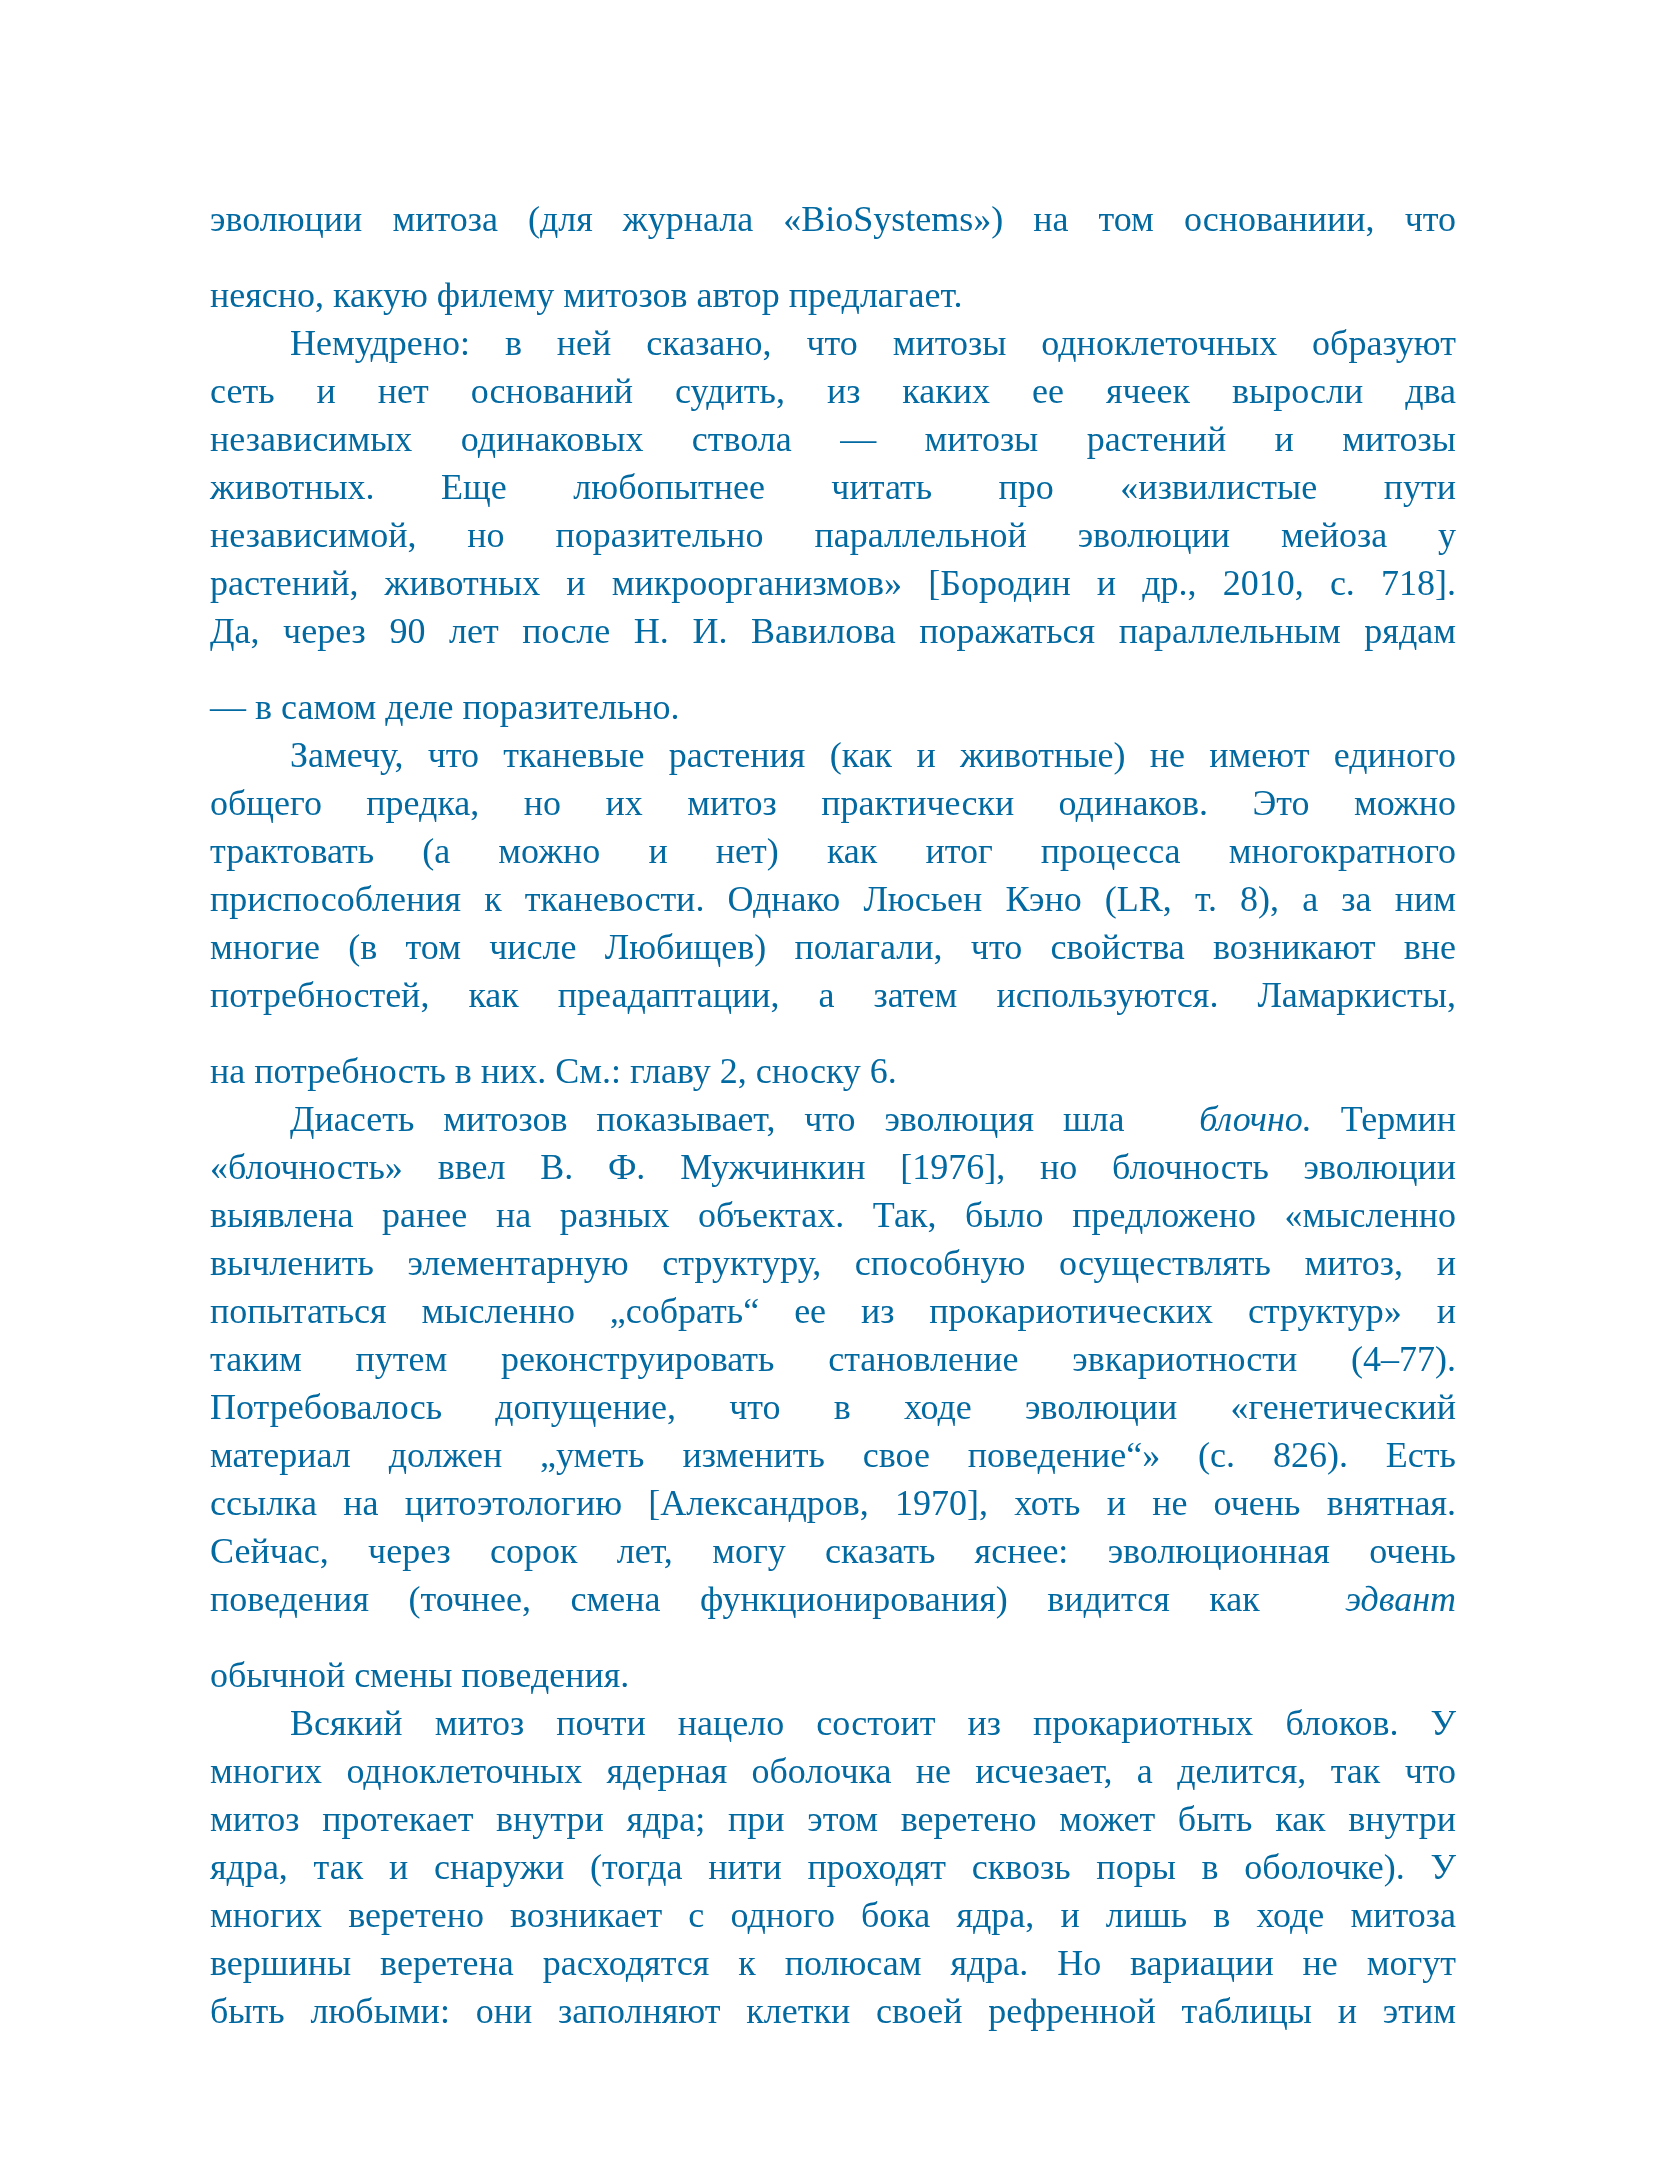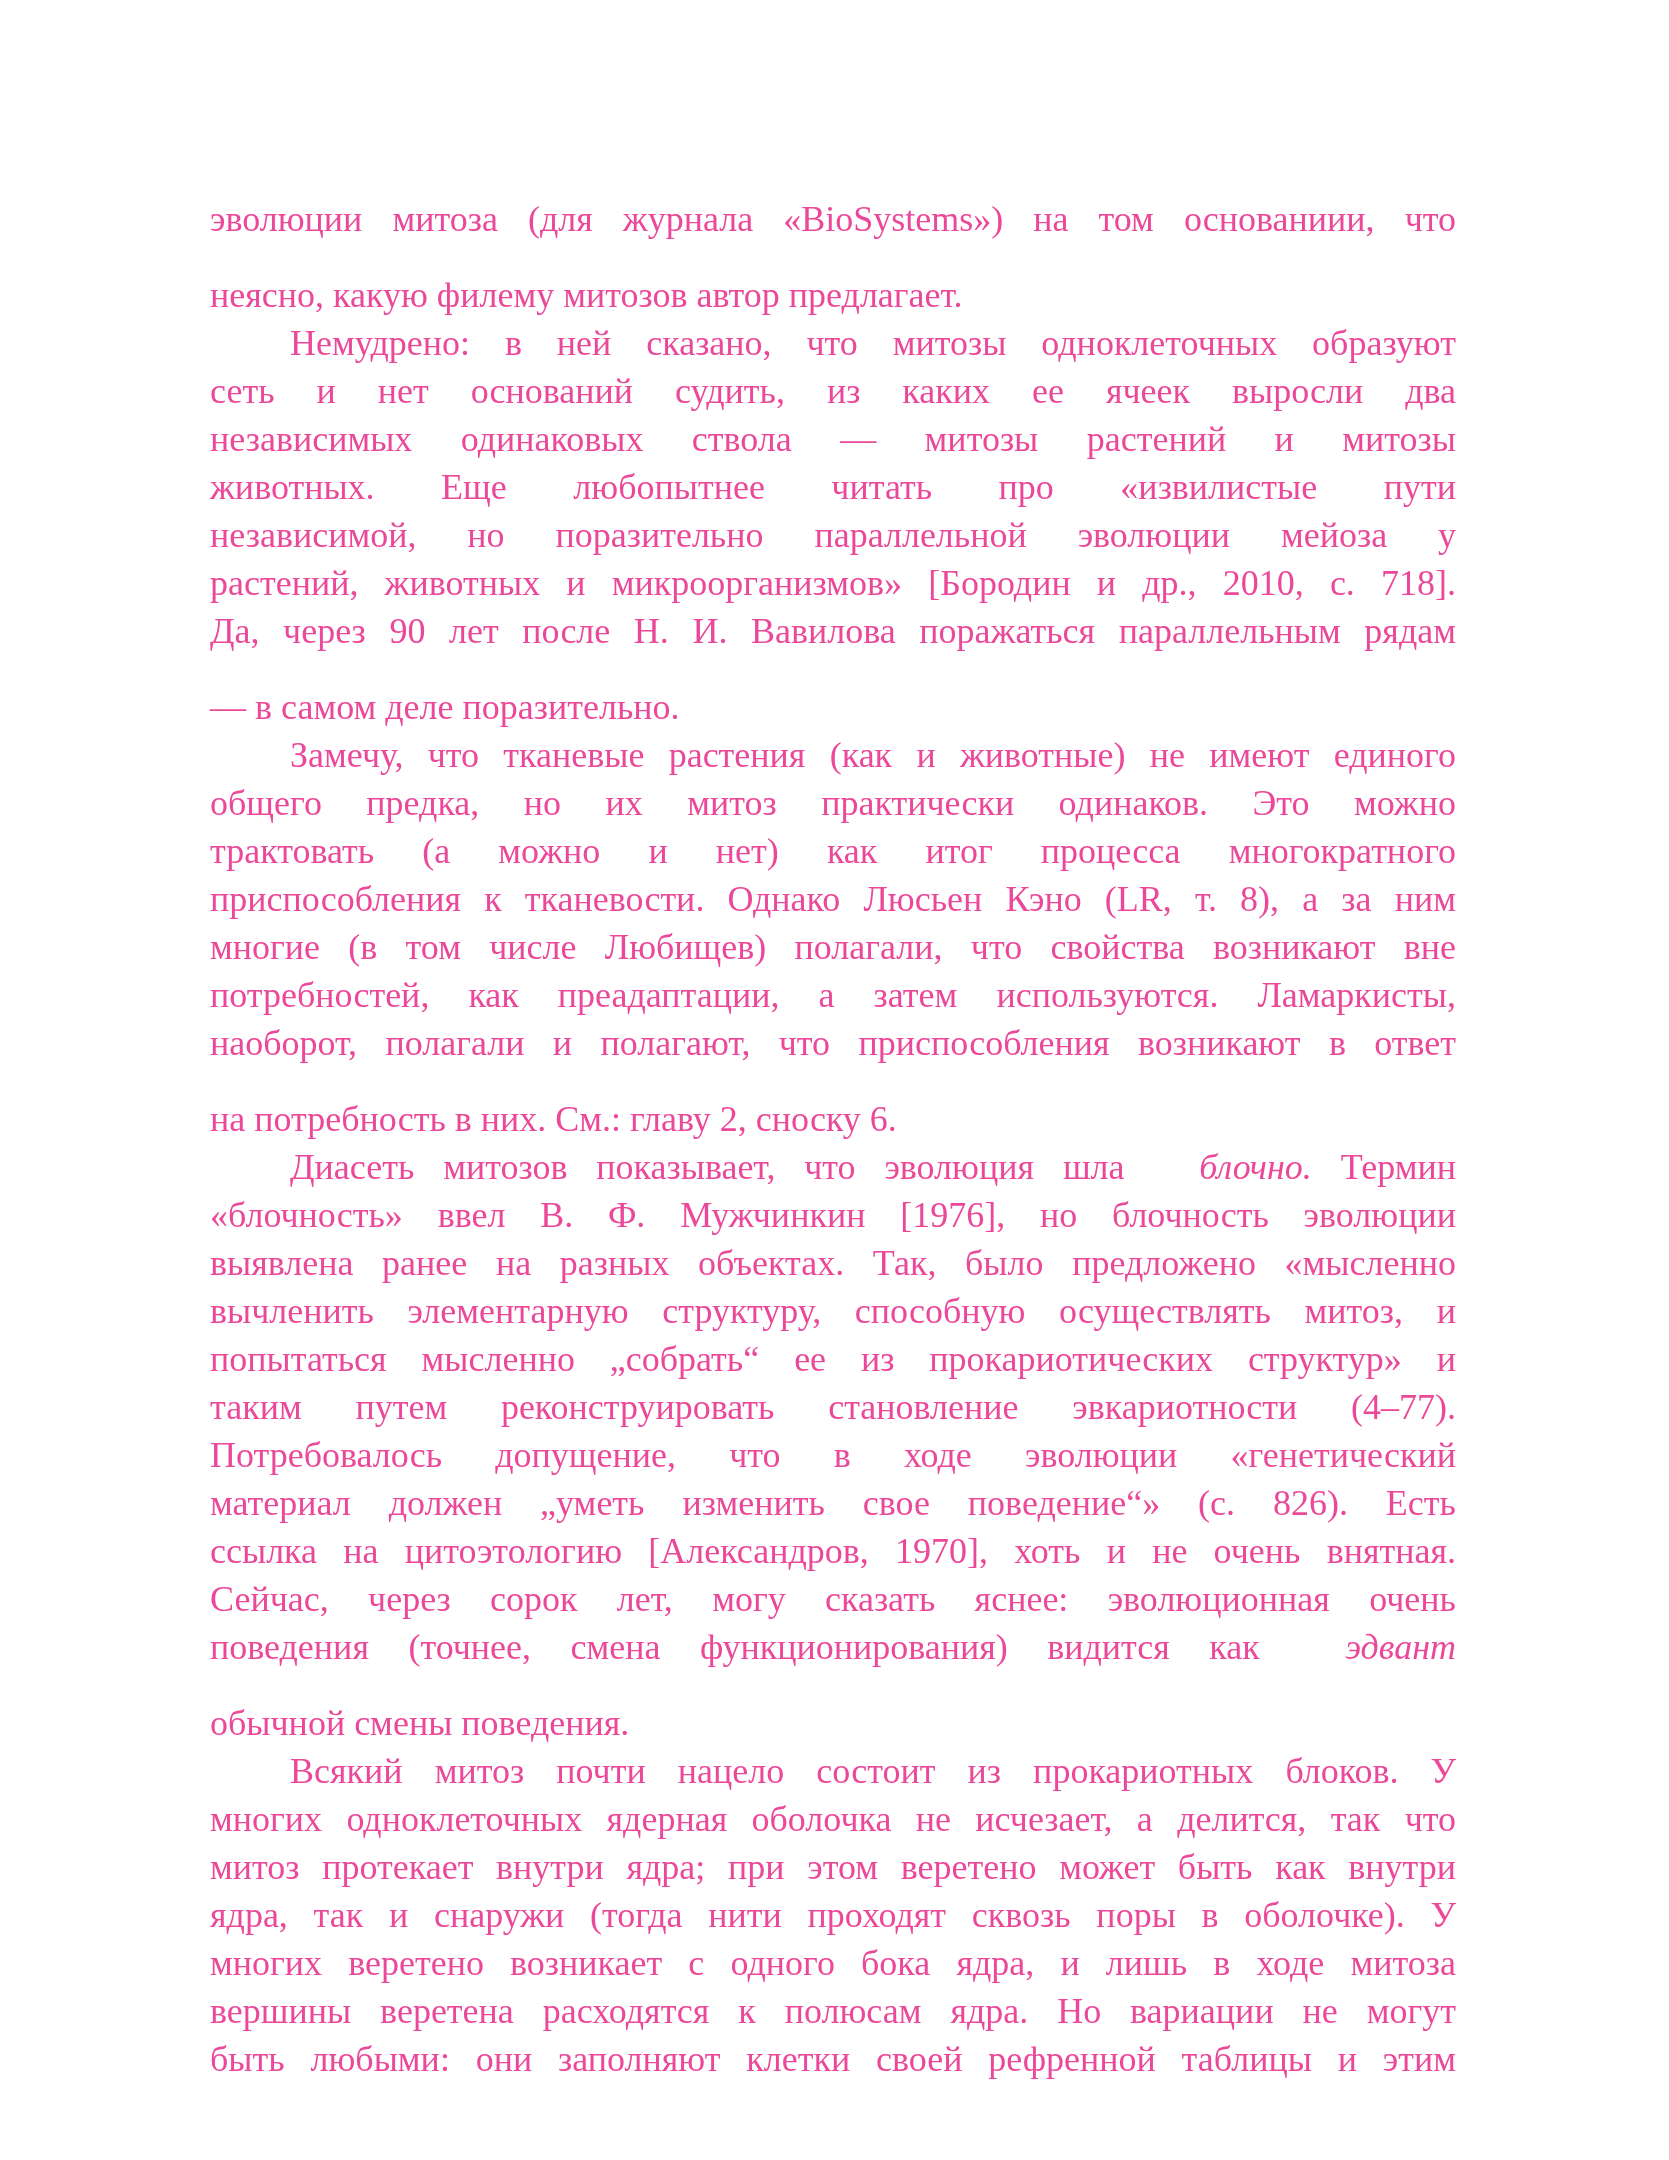--- a/index.html
+++ b/index.html
@@ -14,21 +14,21 @@
       overflow: hidden;
     }
     .page {
       position: absolute;
       left: 210px;
       top: 195px;
       width: 1246px;
       font-family: "Liberation Serif", "DejaVu Serif", serif;
       font-size: 36px;
       line-height: 48px;
-      color: #ec4899;
+      color: #0369a1;
     }
     .para { margin: 0; padding: 0; }
     .line {
       display: block;
       height: 48px;
       white-space: nowrap;
       text-align: justify;
       text-align-last: justify;
       word-spacing: 0;
     }
@@ -58,21 +58,20 @@
       <span class="line"><span>Да, через 90 лет после Н. И. Вавилова поражаться параллельным рядам</span></span>
       <span class="line last"><span>— в самом деле поразительно.</span></span>
     </div>
     <div class="para">
       <span class="line indent"><span>Замечу, что тканевые растения (как и животные) не имеют единого</span></span>
       <span class="line"><span>общего предка, но их митоз практически одинаков. Это можно</span></span>
       <span class="line"><span>трактовать (а можно и нет) как итог процесса многократного</span></span>
       <span class="line"><span>приспособления к тканевости. Однако Люсьен Кэно (LR, т. 8), а за ним</span></span>
       <span class="line"><span>многие (в том числе Любищев) полагали, что свойства возникают вне</span></span>
       <span class="line"><span>потребностей, как преадаптации, а затем используются. Ламаркисты,</span></span>
-      <span class="line"><span>наоборот, полагали и полагают, что приспособления возникают в ответ</span></span>
       <span class="line last"><span>на потребность в них. См.: главу 2, сноску 6.</span></span>
     </div>
     <div class="para">
       <span class="line indent"><span>Диасеть митозов показывает, что эволюция шла </span><span class="it">блочно.</span><span> Термин</span></span>
       <span class="line"><span>«блочность» ввел В. Ф. Мужчинкин [1976], но блочность эволюции</span></span>
       <span class="line"><span>выявлена ранее на разных объектах. Так, было предложено «мысленно</span></span>
       <span class="line"><span>вычленить элементарную структуру, способную осуществлять митоз, и</span></span>
       <span class="line"><span>попытаться мысленно „собрать“ ее из прокариотических структур» и</span></span>
       <span class="line"><span>таким путем реконструировать становление эвкариотности (4–77).</span></span>
       <span class="line"><span>Потребовалось допущение, что в ходе эволюции «генетический</span></span>

